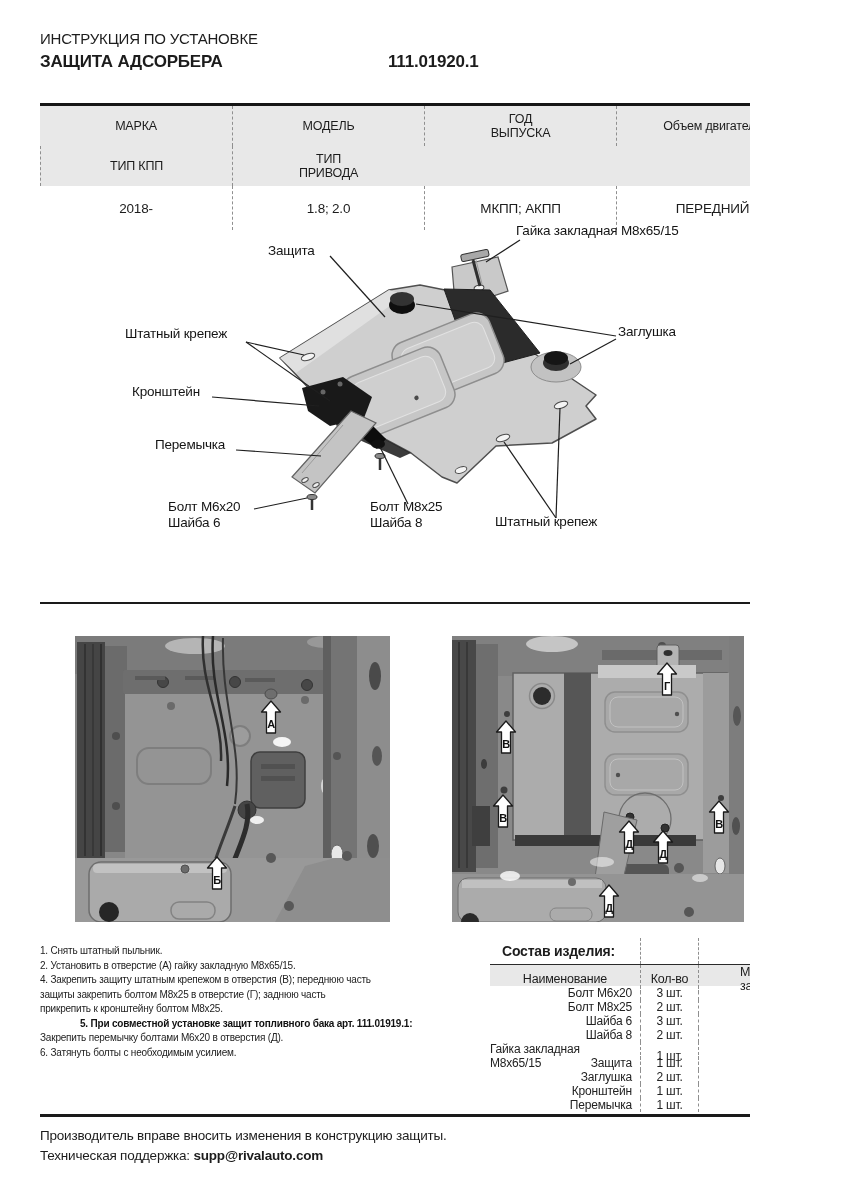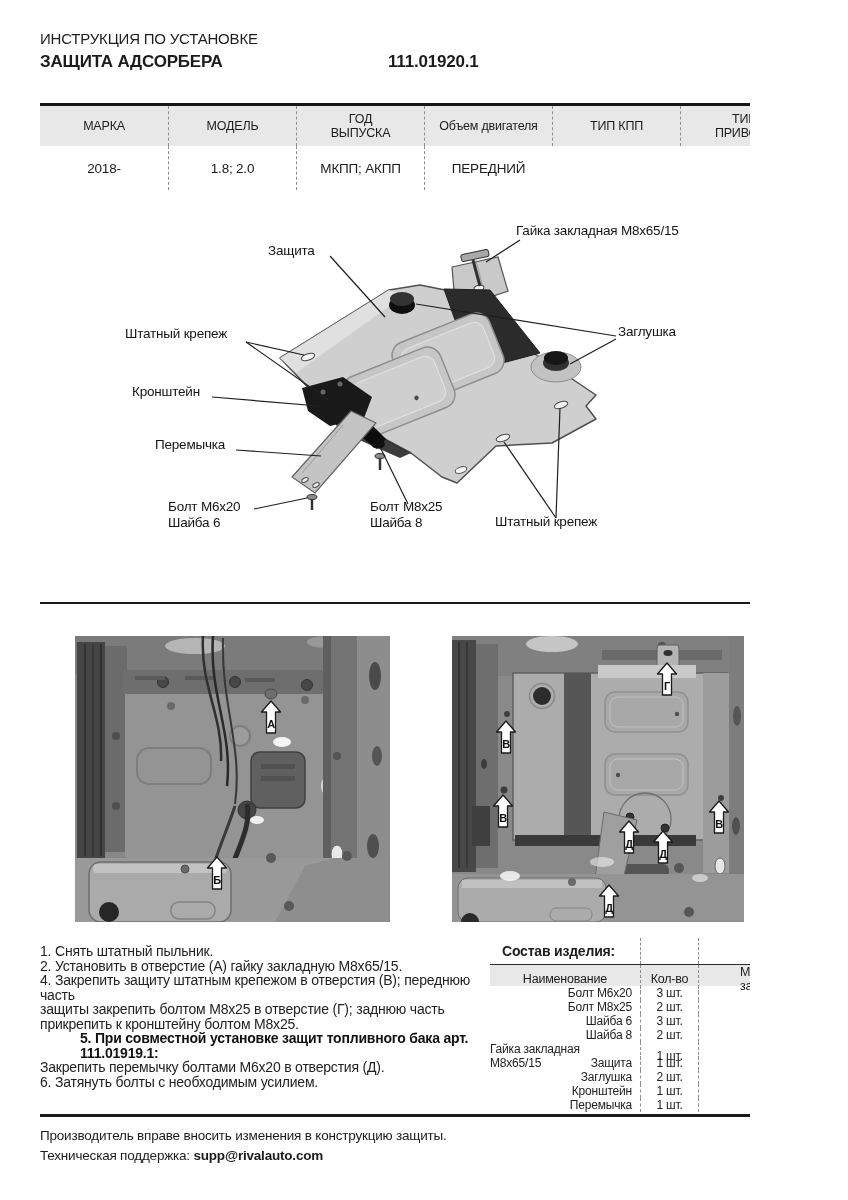--- a/index.html
+++ b/index.html
@@ -5,40 +5,40 @@
   html,body{margin:0;padding:0;background:#fff;}
   .page{position:relative;width:750px;height:1200px;background:#ffffff;overflow:hidden;
         font-family:"Liberation Sans",sans-serif;color:#1c1c1c;letter-spacing:-0.2px;}
   .abs{position:absolute;}
   
   .hdr1{left:40px;top:30px;font-size:15px;color:#1d1d1d;}
   .hdr2{left:40px;top:52px;font-size:17px;font-weight:700;}
   .hdrnum{left:388px;top:52px;font-size:17px;font-weight:700;}
   
   .spec{left:40px;top:103px;width:768px;border-top:3.5px solid #161616;}
-  .spec-row{display:grid;grid-template-columns:repeat(6,1fr);}
+  .spec-row{display:grid;grid-template-columns:repeat(4,1fr);}
   .spec-row.head{background:#e8e8e8;}
   .spec-cell{display:flex;align-items:center;justify-content:center;text-align:center;
              white-space:pre-line;padding:2px 3px;box-sizing:border-box;}
   .spec-row.head .spec-cell{min-height:40px;font-size:12.5px;}
   .spec-row.vals .spec-cell{min-height:44px;font-size:13.5px;}
   .spec-cell + .spec-cell{border-left:1px dashed #8f8f8f;}
   
   .diagram{left:40px;top:195px;width:768px;height:405px;}
   .dlabel{position:absolute;font-size:13.5px;white-space:pre-line;color:#141414;line-height:15.5px;}
   
   .rule{background:#1a1a1a;}
   
   .photo{overflow:hidden;}
   .marker{position:absolute;width:22px;height:34px;}
   
   .instr{left:40px;top:938px;width:450px;}
   .instr-title{font-size:14px;font-weight:700;padding-bottom:4px;border-bottom:2px solid #141414;width:423px;}
   .steps{margin-top:6px;}
-  .step{font-size:14px;line-height:14.5px;white-space:pre-line;color:#222;}
+  .step{font-size:10px;line-height:14.5px;white-space:pre-line;color:#222;}
   .step-bold{font-weight:700;display:block;color:#111;margin-left:40px;}
   
   .parts{left:490px;top:938px;width:322px;}
   .prow{display:grid;grid-template-columns:150px 58px 114px;}
   .pcell{box-sizing:border-box;display:flex;align-items:center;}
   .pcell.c2,.pcell.c3{border-left:1px dashed #8f8f8f;justify-content:center;}
   .pcell.c3{border-right:1px dashed #8f8f8f;padding-left:41px;}
   .ptitle-row{height:26px;}
   .ptitle{font-size:14px;font-weight:700;padding-left:12px;}
   .phead{background:#e8e8e8;border-top:1.5px solid #2a2a2a;height:21px;font-size:12.5px;}

